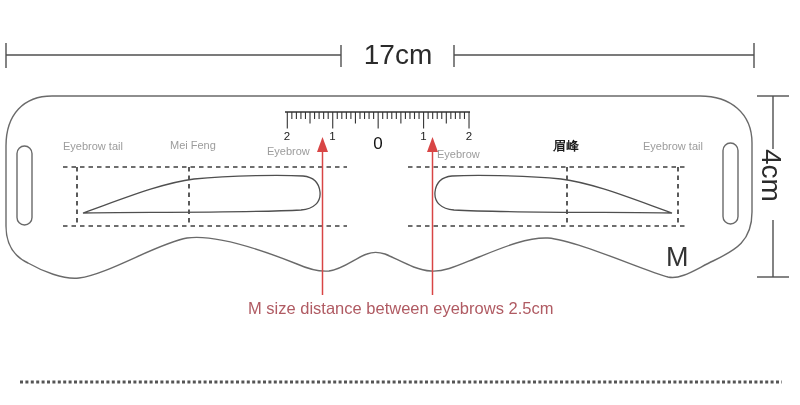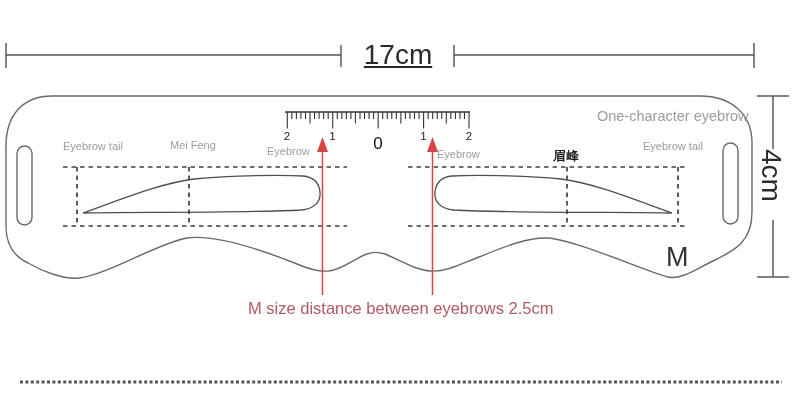--- a/index.html
+++ b/index.html
@@ -17,21 +17,21 @@
   .f-red{fill:var(--red-guide,#d84545);stroke:none;}
   .s-ruler{stroke:#333333;}
   .ruler-num{font:11.5px "Liberation Sans",sans-serif;fill:#222;text-anchor:middle;}
   .ruler-zero{font:17px "Liberation Sans",sans-serif;fill:#111;text-anchor:middle;}
   .s-dots{stroke:#555;stroke-width:3;stroke-dasharray:3 2.4;}
   
   .lbl{position:absolute;white-space:nowrap;line-height:1;}
   .gray{color:var(--label-gray,#9c9c9c);font-size:11px;}
   .zh{color:#1a1a1a;font-size:12.5px;font-weight:bold;letter-spacing:1px;}
   .dim-w{position:absolute;left:344px;top:39px;width:108px;text-align:center;
-         font-size:28px;color:var(--ink,#2b2b2b);text-decoration:underline;}
+         font-size:28px;color:var(--ink,#2b2b2b);}
   .dim-h{position:absolute;left:757px;top:149px;writing-mode:vertical-rl;
          font-size:28px;color:var(--ink,#2b2b2b);line-height:1;}
   .m-label{position:absolute;left:666px;top:242px;font-size:27px;color:#333;}
   .caption{position:absolute;left:248px;top:299px;width:300px;text-align:left;
            font-size:16.5px;color:var(--red-text,#b05b63);white-space:nowrap;}
 </style>
 </head>
 <body>
 
 <div class="canvas">
@@ -167,19 +167,18 @@
     <line class="s-dots" x1="20" y1="382" x2="782" y2="382"></line>
   </svg>
 
   <div class="dim-w">17cm</div>
   <div class="dim-h">4cm</div>
 
   <span class="lbl gray" style="left:63px;top:141px">Eyebrow tail</span>
   <span class="lbl gray" style="left:170px;top:140px">Mei Feng</span>
   <span class="lbl gray" style="left:267px;top:146px">Eyebrow</span>
   <span class="lbl gray" style="left:437px;top:149px">Eyebrow</span>
-  <span class="lbl zh" style="left:553px;top:150px">眉峰</span>
+  <span class="lbl zh" style="left:553px;top:140px">眉峰</span>
   <span class="lbl gray" style="left:643px;top:141px">Eyebrow tail</span>
-  <span class="lbl gray" style="left:597px;top:109px;font-size:14.5px">One-character eyebrow</span>
 
   <span class="m-label">M</span>
   <div class="caption">M size distance between eyebrows 2.5cm</div>
 </div>
 
 </body></html>

